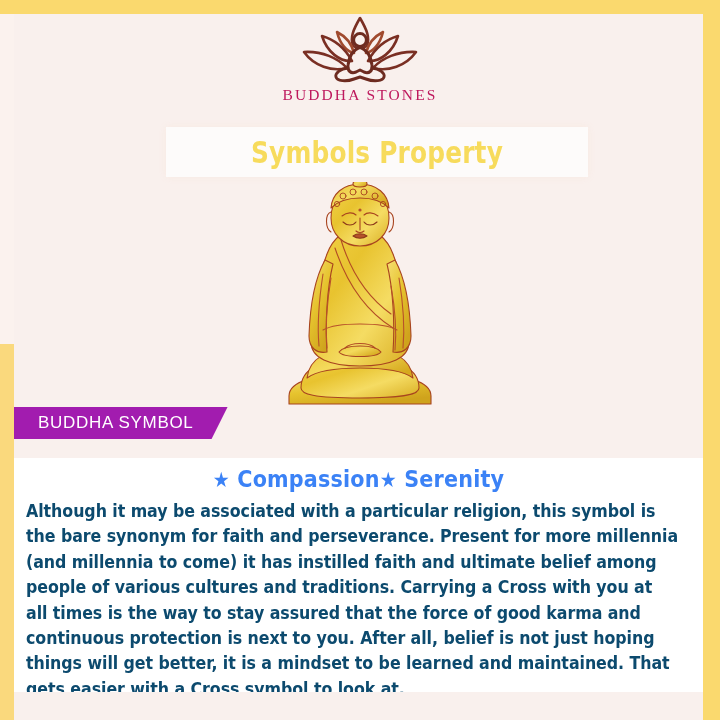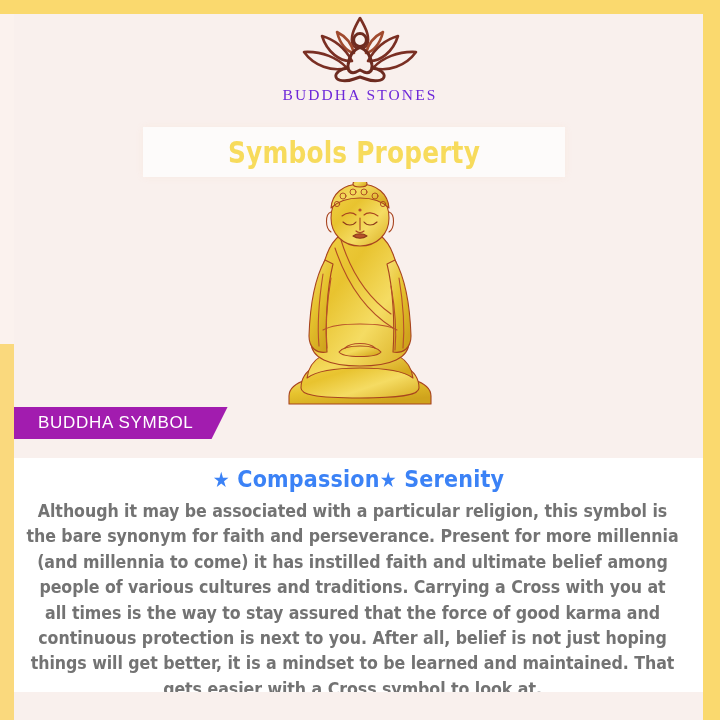--- a/index.html
+++ b/index.html
@@ -64,28 +64,28 @@
   .logo-mark {
     width: 140px;
     height: 72px;
     display: block;
   }
   .logo-text {
     margin-top: 2px;
     font-family: "Liberation Serif", serif;
     font-size: 15.5px;
     letter-spacing: 2.1px;
-    color: #6d28d9;
+    color: #be185d;
     white-space: nowrap;
   }
 
   
   .title-banner {
     position: absolute;
-    left: 143px;
+    left: 166px;
     top: 127px;
     width: 422px;
     height: 50px;
     background: #fdfbfa;
     display: flex;
     align-items: center;
     justify-content: center;
     box-shadow: 0 0 6px rgba(250, 230, 220, 0.65);
   }
   .title-text {
@@ -145,22 +145,22 @@
     white-space: nowrap;
   }
   .content-heading .star { font-size: 21px; }
   .body-text {
     margin: 7px 0 0 0;
     padding: 0 24px 0 12px;
     font-family: "Liberation Sans Narrow", "DejaVu Sans Condensed", "Liberation Sans", sans-serif;
     font-weight: 700;
     font-size: 17.6px;
     line-height: 25.4px;
-    color: #737373;
-    text-align: center;
+    color: #0c4a6e;
+    text-align: left;
     letter-spacing: -0.05px;
   }
 
   
   .strip-bottom {
     position: absolute;
     left: 14px;
     top: 692px;
     width: 689px;
     height: 28px;

